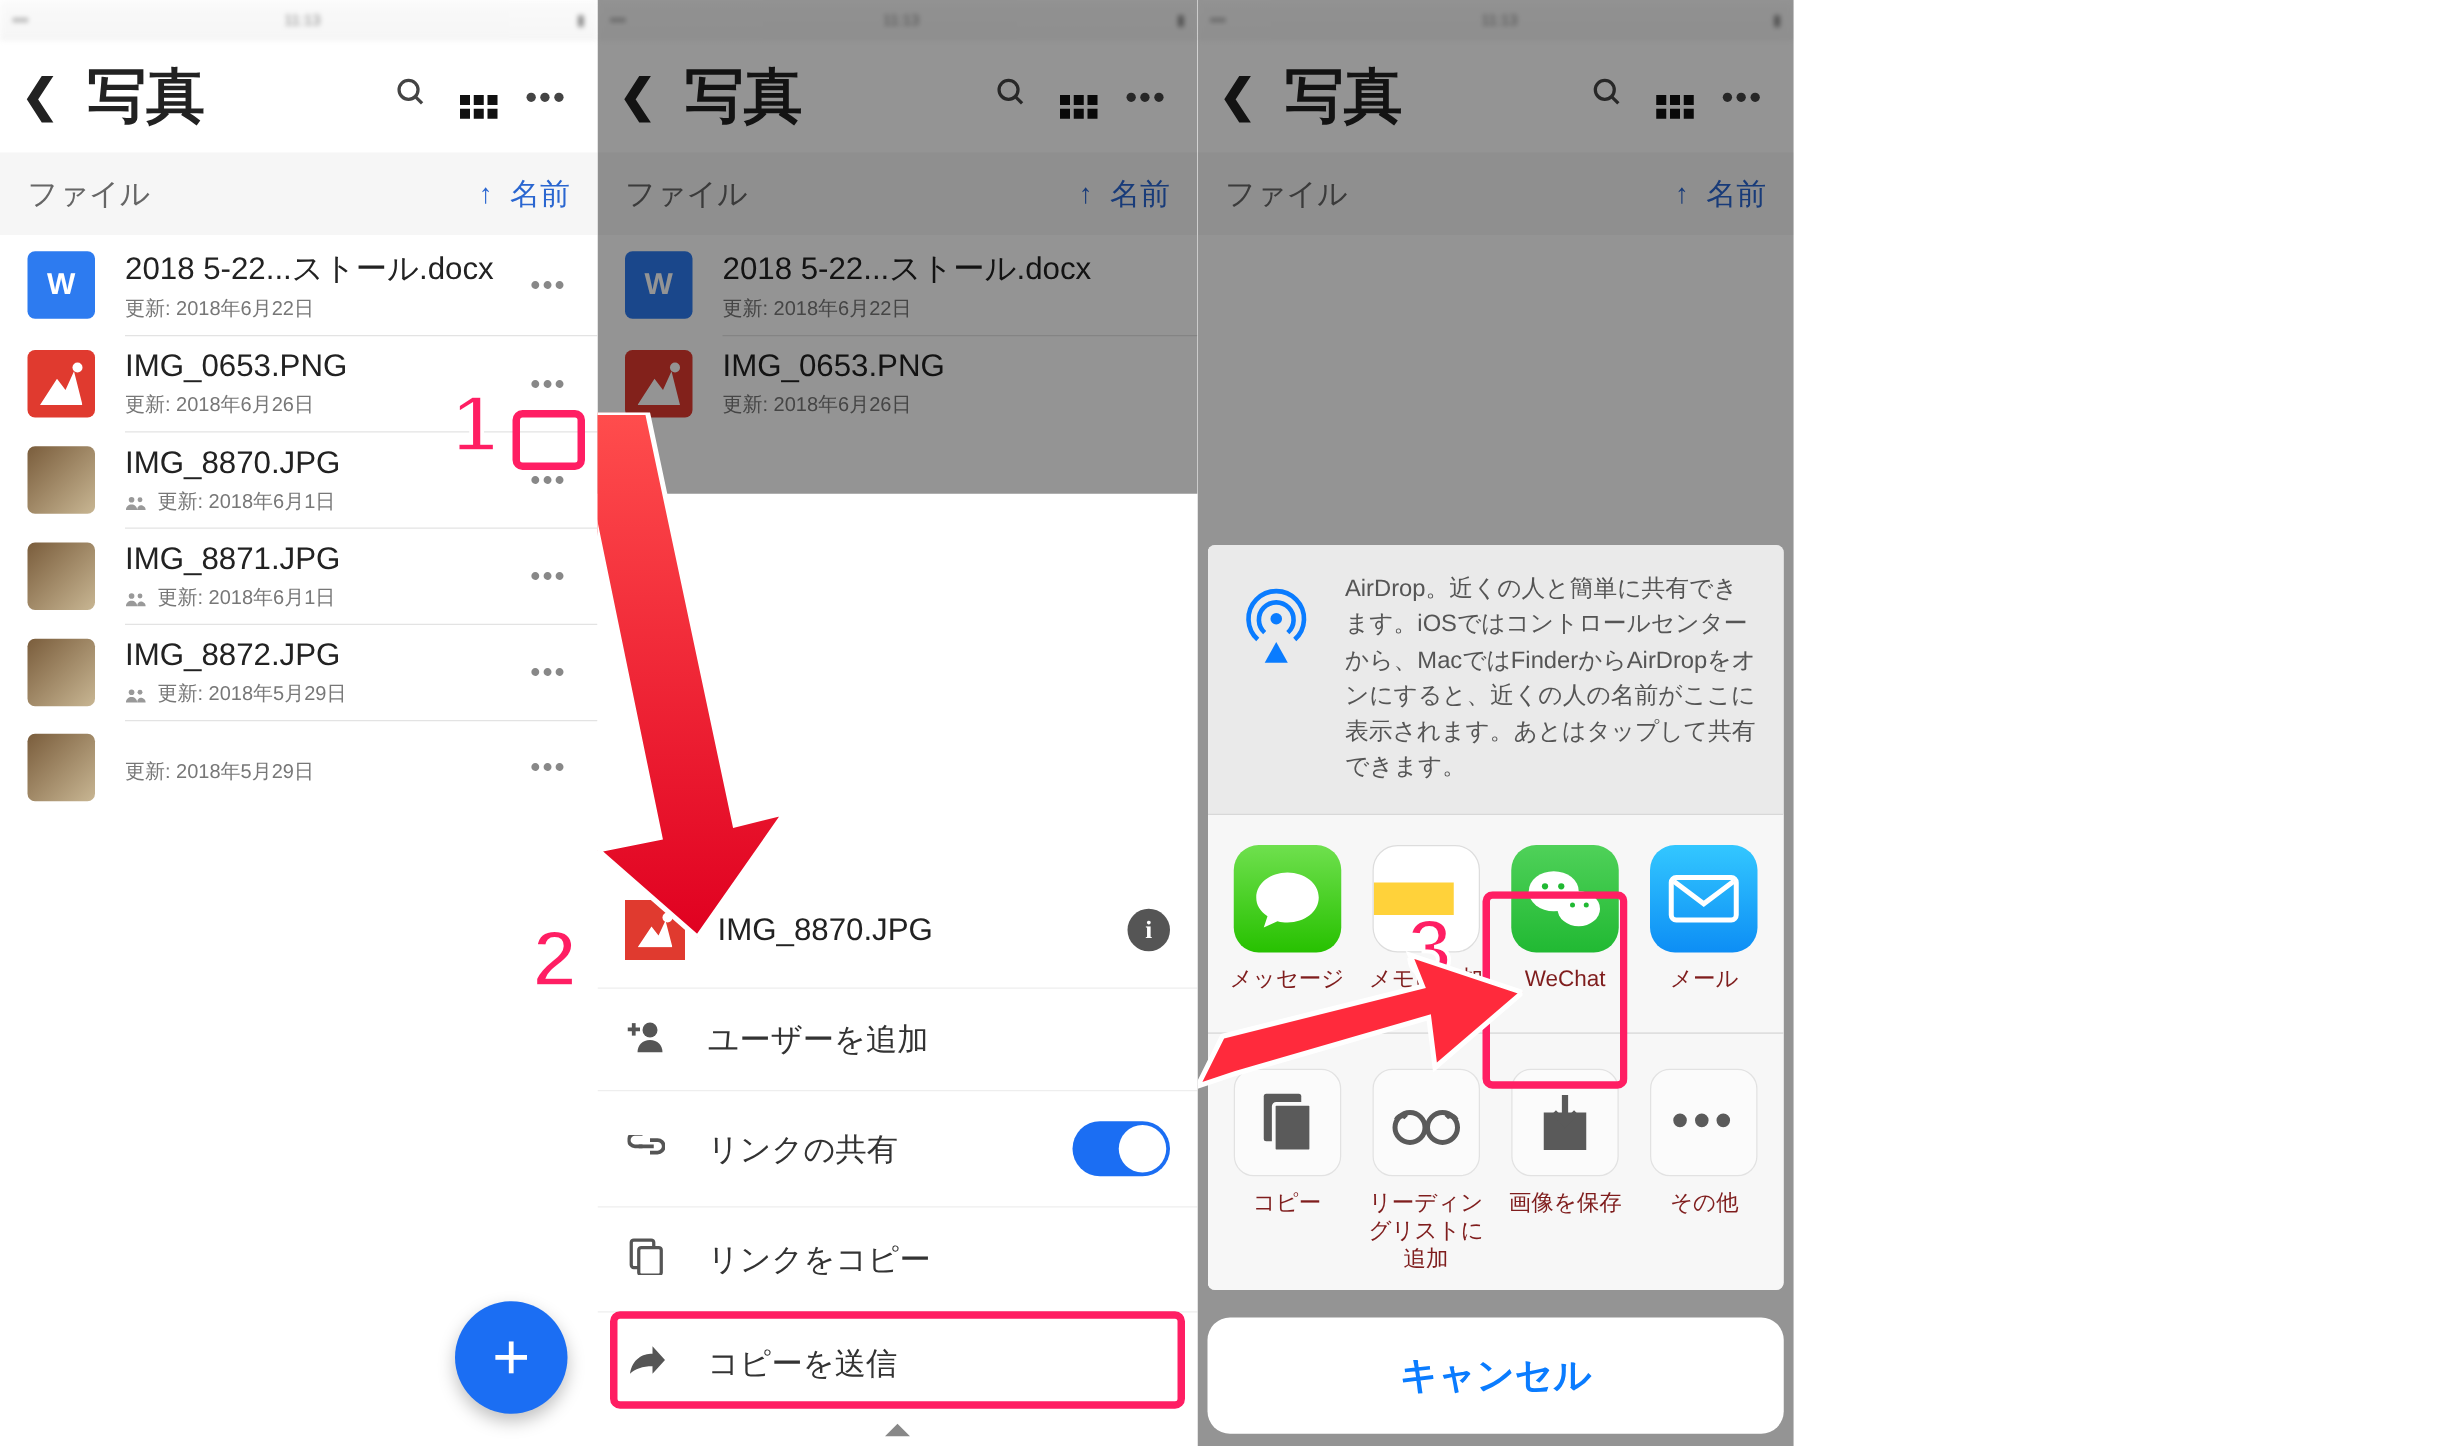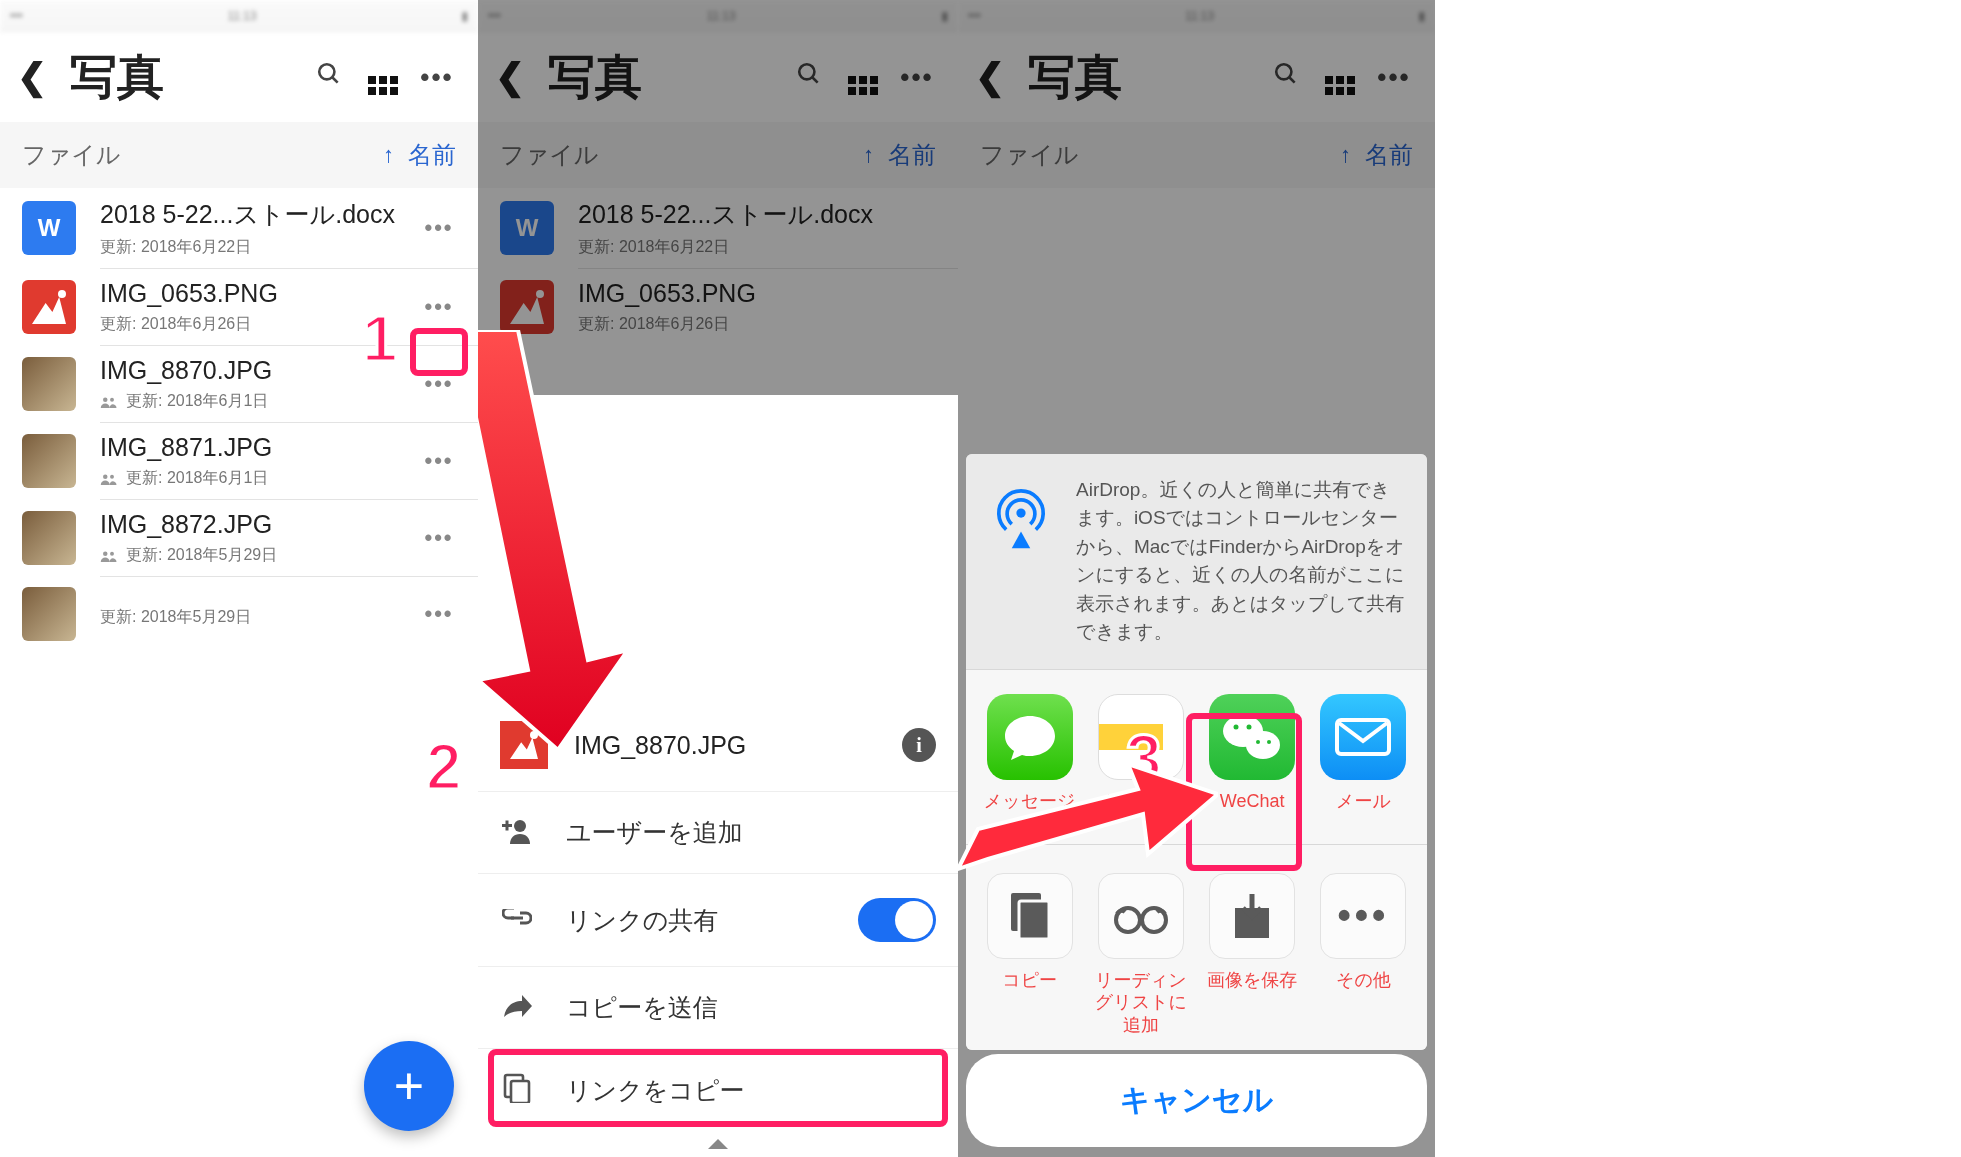--- a/index.html
+++ b/index.html
@@ -73,23 +73,23 @@
   .card{background:#f2f2f2cc;border-radius:6px;overflow:hidden;backdrop-filter:blur(6px);} 
   .airdrop{display:flex;gap:18px;align-items:flex-start;padding:22px 18px;background:#eaeaeae0;}
   .airdrop .ad-icon{width:74px;height:74px;flex-shrink:0;}
   .airdrop .ad-icon svg{width:74px;height:74px;}
   .airdrop .ad-text{font-size:19px;color:#555;line-height:1.5;}
   .app-row, .act-row { display:flex; justify-content:space-around; padding: 24px 8px 14px; background:#f7f7f7;}
   .app-row { border-top:1px solid #d8d8d8;}
   .act-row { border-top:1px solid #d8d8d8; padding-top:28px;}
   .app-item,.act-item{display:flex;flex-direction:column;align-items:center;gap:10px;width:104px;}
   .app-item .app-icn{width:86px;height:86px;border-radius:20px;display:flex;align-items:center;justify-content:center;}
-  .app-item .app-lbl,.act-item .act-lbl{font-size:18px;color:#ef4444;text-align:center;line-height:1.25;min-height:40px;}
+  .app-item .app-lbl,.act-item .act-lbl{font-size:18px;color:#7f1d1d;text-align:center;line-height:1.25;min-height:40px;}
   .act-item .act-icn{width:86px;height:86px;border-radius:16px;background:#fbfbfb;border:1px solid #e2e2e2;display:flex;align-items:center;justify-content:center;}
-  .cancel{margin-top:4px;background:#fff;border-radius:32px;text-align:center;padding:26px 0;font-size:30px;font-weight:700;color:#0a7cff;}
+  .cancel{margin-top:22px;background:#fff;border-radius:18px;text-align:center;padding:26px 0;font-size:30px;font-weight:700;color:#0a7cff;}
 
   
   .hl{position:absolute;border:6px solid #ff1e63;border-radius:8px;pointer-events:none;}
   .step-lbl{position:absolute;font-size:64px;font-weight:900;color:#ff1e63;-webkit-text-stroke:3px #fff;pointer-events:none;}
   .arrow-svg{position:absolute;pointer-events:none;}
 
   
   .screen2 .behind, .screen3 .behind { filter: none; }
 </style>
 </head>
@@ -314,31 +314,31 @@
             <path d="M12 9H6a5 5 0 010-0 5 5 0 010 0h0a5 5 0 01-5-5 5 5 0 015-5h6"></path>
             <path d="M18 9h6a5 5 0 005-5 5 5 0 00-5-5h-6" transform="translate(0 5)"></path>
             <line x1="9" y1="9" x2="21" y2="9"></line>
           </svg></div>
       <div class="olbl">リンクの共有</div>
       <div class="toggle">
           <div class="knob"></div>
         </div>
     </div>
     <div class="opt">
-      <div class="oicn"><svg width="30" height="26" viewBox="0 0 30 26" fill="#555">
-            <path d="M2 24c2-12 10-16 18-16V2l10 11-10 11v-6C12 18 6 20 2 24z"></path>
-          </svg></div>
-      <div class="olbl">コピーを送信</div>
-    </div>
-    <div class="opt">
       <div class="oicn"><svg width="28" height="30" viewBox="0 0 28 30" fill="none" stroke="#555" stroke-width="2.6">
             <rect x="2" y="2" width="18" height="22" rx="2"></rect>
             <rect x="8" y="8" width="18" height="22" rx="2" fill="#fff"></rect>
           </svg></div>
       <div class="olbl">リンクをコピー</div>
+    </div>
+    <div class="opt">
+      <div class="oicn"><svg width="30" height="26" viewBox="0 0 30 26" fill="#555">
+            <path d="M2 24c2-12 10-16 18-16V2l10 11-10 11v-6C12 18 6 20 2 24z"></path>
+          </svg></div>
+      <div class="olbl">コピーを送信</div>
     </div>
     <div class="handle">
         <div class="chev"></div>
       </div>
   </div>
 
   <div class="hl" style="left:10px;right:10px;bottom:30px;height:78px;"></div>
 
   <svg class="arrow-svg" style="left:-60px;top:330px;width:260px;height:420px;" viewBox="0 0 260 420">
     <defs>

